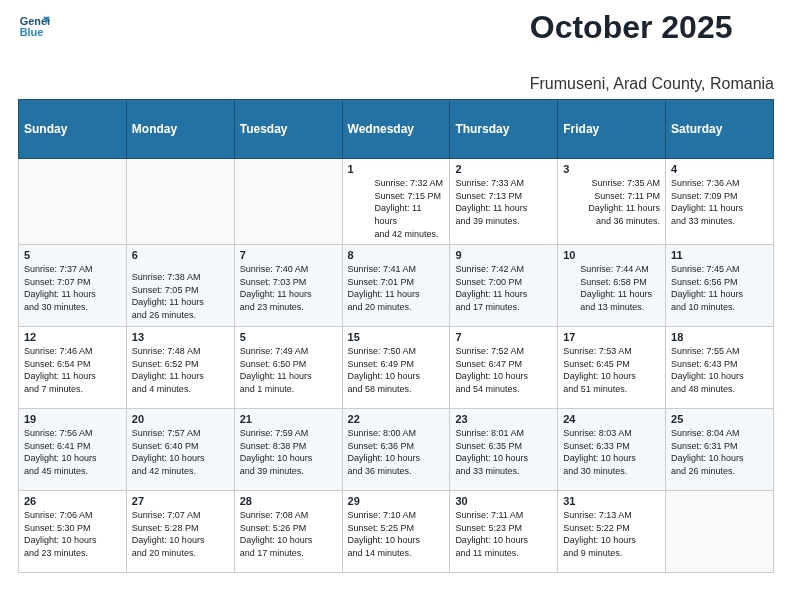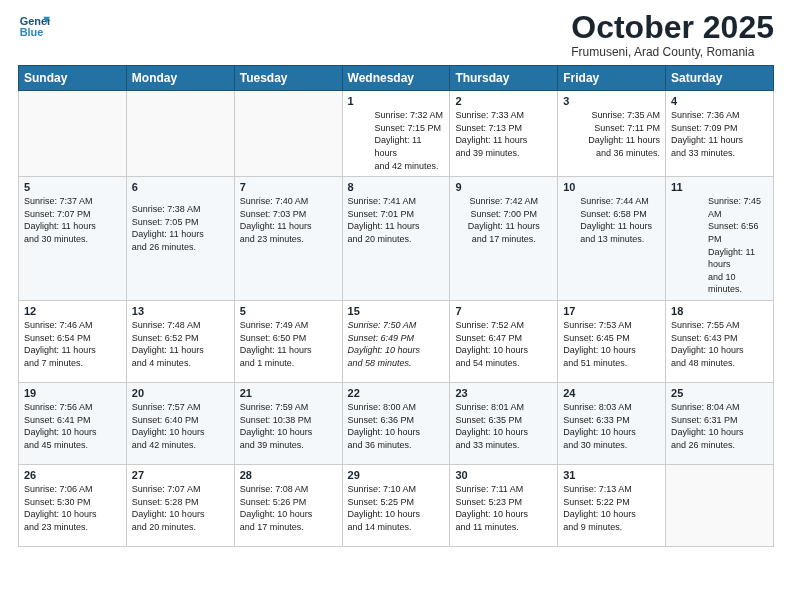--- a/index.html
+++ b/index.html
@@ -34,35 +34,36 @@
     .title-block {
       text-align: left;
     }
     .month-title {
       font-size: 32px;
       font-weight: bold;
       color: #1a252f;
       line-height: 1.1;
     }
     .location-title {
-      font-size: 12px;
+      font-size: 16px;
       color: #333;
+      margin-top: 30px;
     }
     .calendar {
       width: 100%;
       border-collapse: collapse;
       table-layout: fixed;
     }
     .calendar thead tr th {
       background: #2471a3;
       color: #fff;
       font-size: 12px;
       font-weight: bold;
       text-align: left;
-      padding: 5px 5px;
+      padding: 22px 5px;
       border: 1px solid #1a5276;
     }
     .calendar tbody tr td {
       border: 1px solid #ccc;
       vertical-align: top;
       padding: 4px 5px;
       font-size: 9.5px;
       color: #222;
       height: 82px;
       background: #fff;
@@ -173,35 +174,35 @@
           </td>
           <td>
             <div class="day-num">8</div>
             <div class="day-info" style="white-space: pre-line;">Sunrise: 7:41 AM
 Sunset: 7:01 PM
 Daylight: 11 hours
 and 20 minutes.</div>
           </td>
           <td>
             <div class="day-num">9</div>
-            <div class="day-info" style="white-space: pre-line; text-align: center;">Sunrise: 7:42 AM
+            <div class="day-info" style="white-space: pre-line;">Sunrise: 7:42 AM
 Sunset: 7:00 PM
 Daylight: 11 hours
 and 17 minutes.</div>
           </td>
           <td>
             <div class="day-num">10</div>
             <div class="day-info" style="white-space: pre-line; margin-left: 17px;">Sunrise: 7:44 AM
 Sunset: 6:58 PM
 Daylight: 11 hours
 and 13 minutes.</div>
           </td>
           <td>
             <div class="day-num">11</div>
-            <div class="day-info" style="white-space: pre-line; margin-left: 37px;">Sunrise: 7:45 AM
+            <div class="day-info" style="white-space: pre-line;">Sunrise: 7:45 AM
 Sunset: 6:56 PM
 Daylight: 11 hours
 and 10 minutes.</div>
           </td>
         </tr>
         <tr>
           <td>
             <div class="day-num">12</div>
             <div class="day-info" style="white-space: pre-line;">Sunrise: 7:46 AM
 Sunset: 6:54 PM
@@ -217,21 +218,21 @@
           </td>
           <td>
             <div class="day-num">5</div>
             <div class="day-info" style="white-space: pre-line;">Sunrise: 7:49 AM
 Sunset: 6:50 PM
 Daylight: 11 hours
 and 1 minute.</div>
           </td>
           <td>
             <div class="day-num">15</div>
-            <div class="day-info" style="white-space: pre-line; font-style: italic;">Sunrise: 7:50 AM
+            <div class="day-info" style="white-space: pre-line;">Sunrise: 7:50 AM
 Sunset: 6:49 PM
 Daylight: 10 hours
 and 58 minutes.</div>
           </td>
           <td>
             <div class="day-num">7</div>
             <div class="day-info" style="white-space: pre-line;">Sunrise: 7:52 AM
 Sunset: 6:47 PM
 Daylight: 10 hours
 and 54 minutes.</div>
@@ -262,21 +263,21 @@
           <td>
             <div class="day-num">20</div>
             <div class="day-info" style="white-space: pre-line;">Sunrise: 7:57 AM
 Sunset: 6:40 PM
 Daylight: 10 hours
 and 42 minutes.</div>
           </td>
           <td>
             <div class="day-num">21</div>
             <div class="day-info" style="white-space: pre-line;">Sunrise: 7:59 AM
-Sunset: 10:38 PM
+Sunset: 8:38 PM
 Daylight: 10 hours
 and 39 minutes.</div>
           </td>
           <td>
             <div class="day-num">22</div>
             <div class="day-info" style="white-space: pre-line;">Sunrise: 8:00 AM
 Sunset: 6:36 PM
 Daylight: 10 hours
 and 36 minutes.</div>
           </td>

